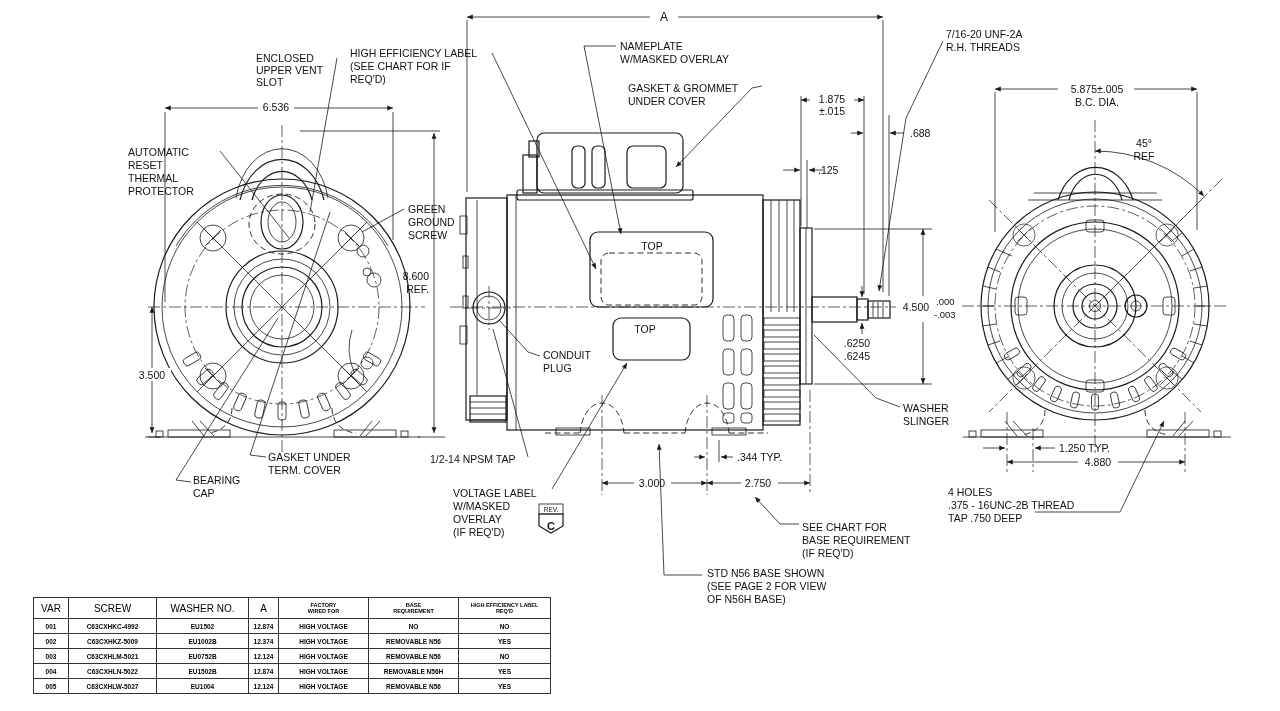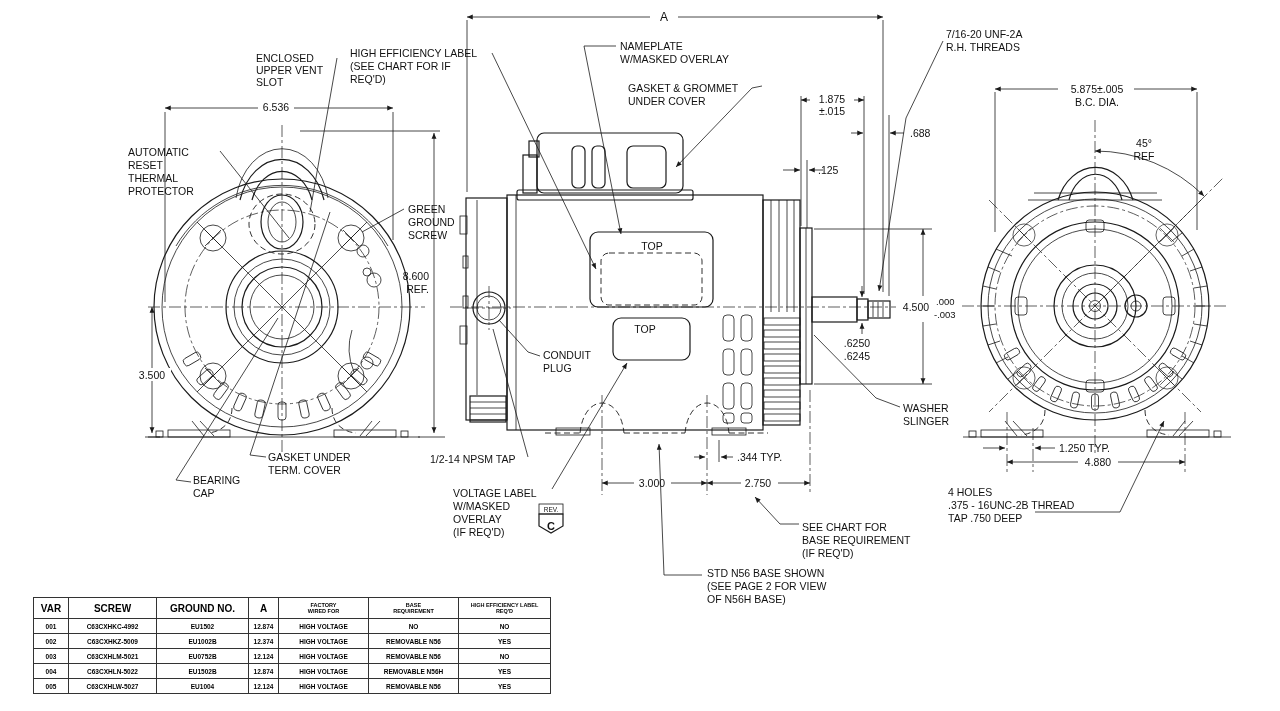--- a/index.html
+++ b/index.html
@@ -11,21 +11,21 @@
   .dsh{fill:none;stroke:#1a1a1a;stroke-width:0.9;stroke-dasharray:6 3.5}
   .dim{fill:none;stroke:#1a1a1a;stroke-width:0.8}
   .lb{font-size:10.5px}
   .lbc{font-size:10.5px;text-anchor:middle}
   .lbe{font-size:10.5px;text-anchor:end}
   .wbg{fill:#ffffff;stroke:none}
   
   #spec-table{position:absolute;left:33px;top:597px;width:517px;height:93px;border-collapse:collapse;table-layout:fixed;background:#fff}
   #spec-table th,#spec-table td{border:1px solid #333;padding:0;text-align:center;vertical-align:middle;overflow:hidden;white-space:nowrap}
   #spec-table{border:1.5px solid #222}
-  .hL{font-size:10px;font-weight:bold;height:20px}
+  .hL{font-size:10px;font-weight:normal;height:20px}
   .hS{font-size:5.5px;font-weight:bold;line-height:1.15}
   .dcell{font-size:6.5px;font-weight:bold;height:14px}
 </style>
 </head>
 <body>
 
 <div id="stage">
 <svg width="1280" height="711" viewBox="0 0 1280 711">
   <defs>
     <marker id="ah" viewBox="0 0 10 10" refX="9.5" refY="5" markerWidth="10" markerHeight="8" orient="auto-start-reverse">
@@ -436,21 +436,21 @@
         <col style="width:92px">
         <col style="width:30px">
     <col style="width:90px">
         <col style="width:90px">
         <col style="width:92px">
   </colgroup>
   <tbody>
         <tr>
     <th class="hL">VAR</th>
     <th class="hL">SCREW</th>
-    <th class="hL">GROUND NO.</th>
+    <th class="hL">WASHER NO.</th>
     <th class="hL">A</th>
     <th class="hS">
       <div>FACTORY</div>
       <div>WIRED FOR</div>
     </th>
     <th class="hS">
       <div>BASE</div>
       <div>REQUIREMENT</div>
     </th>
     <th class="hS">

